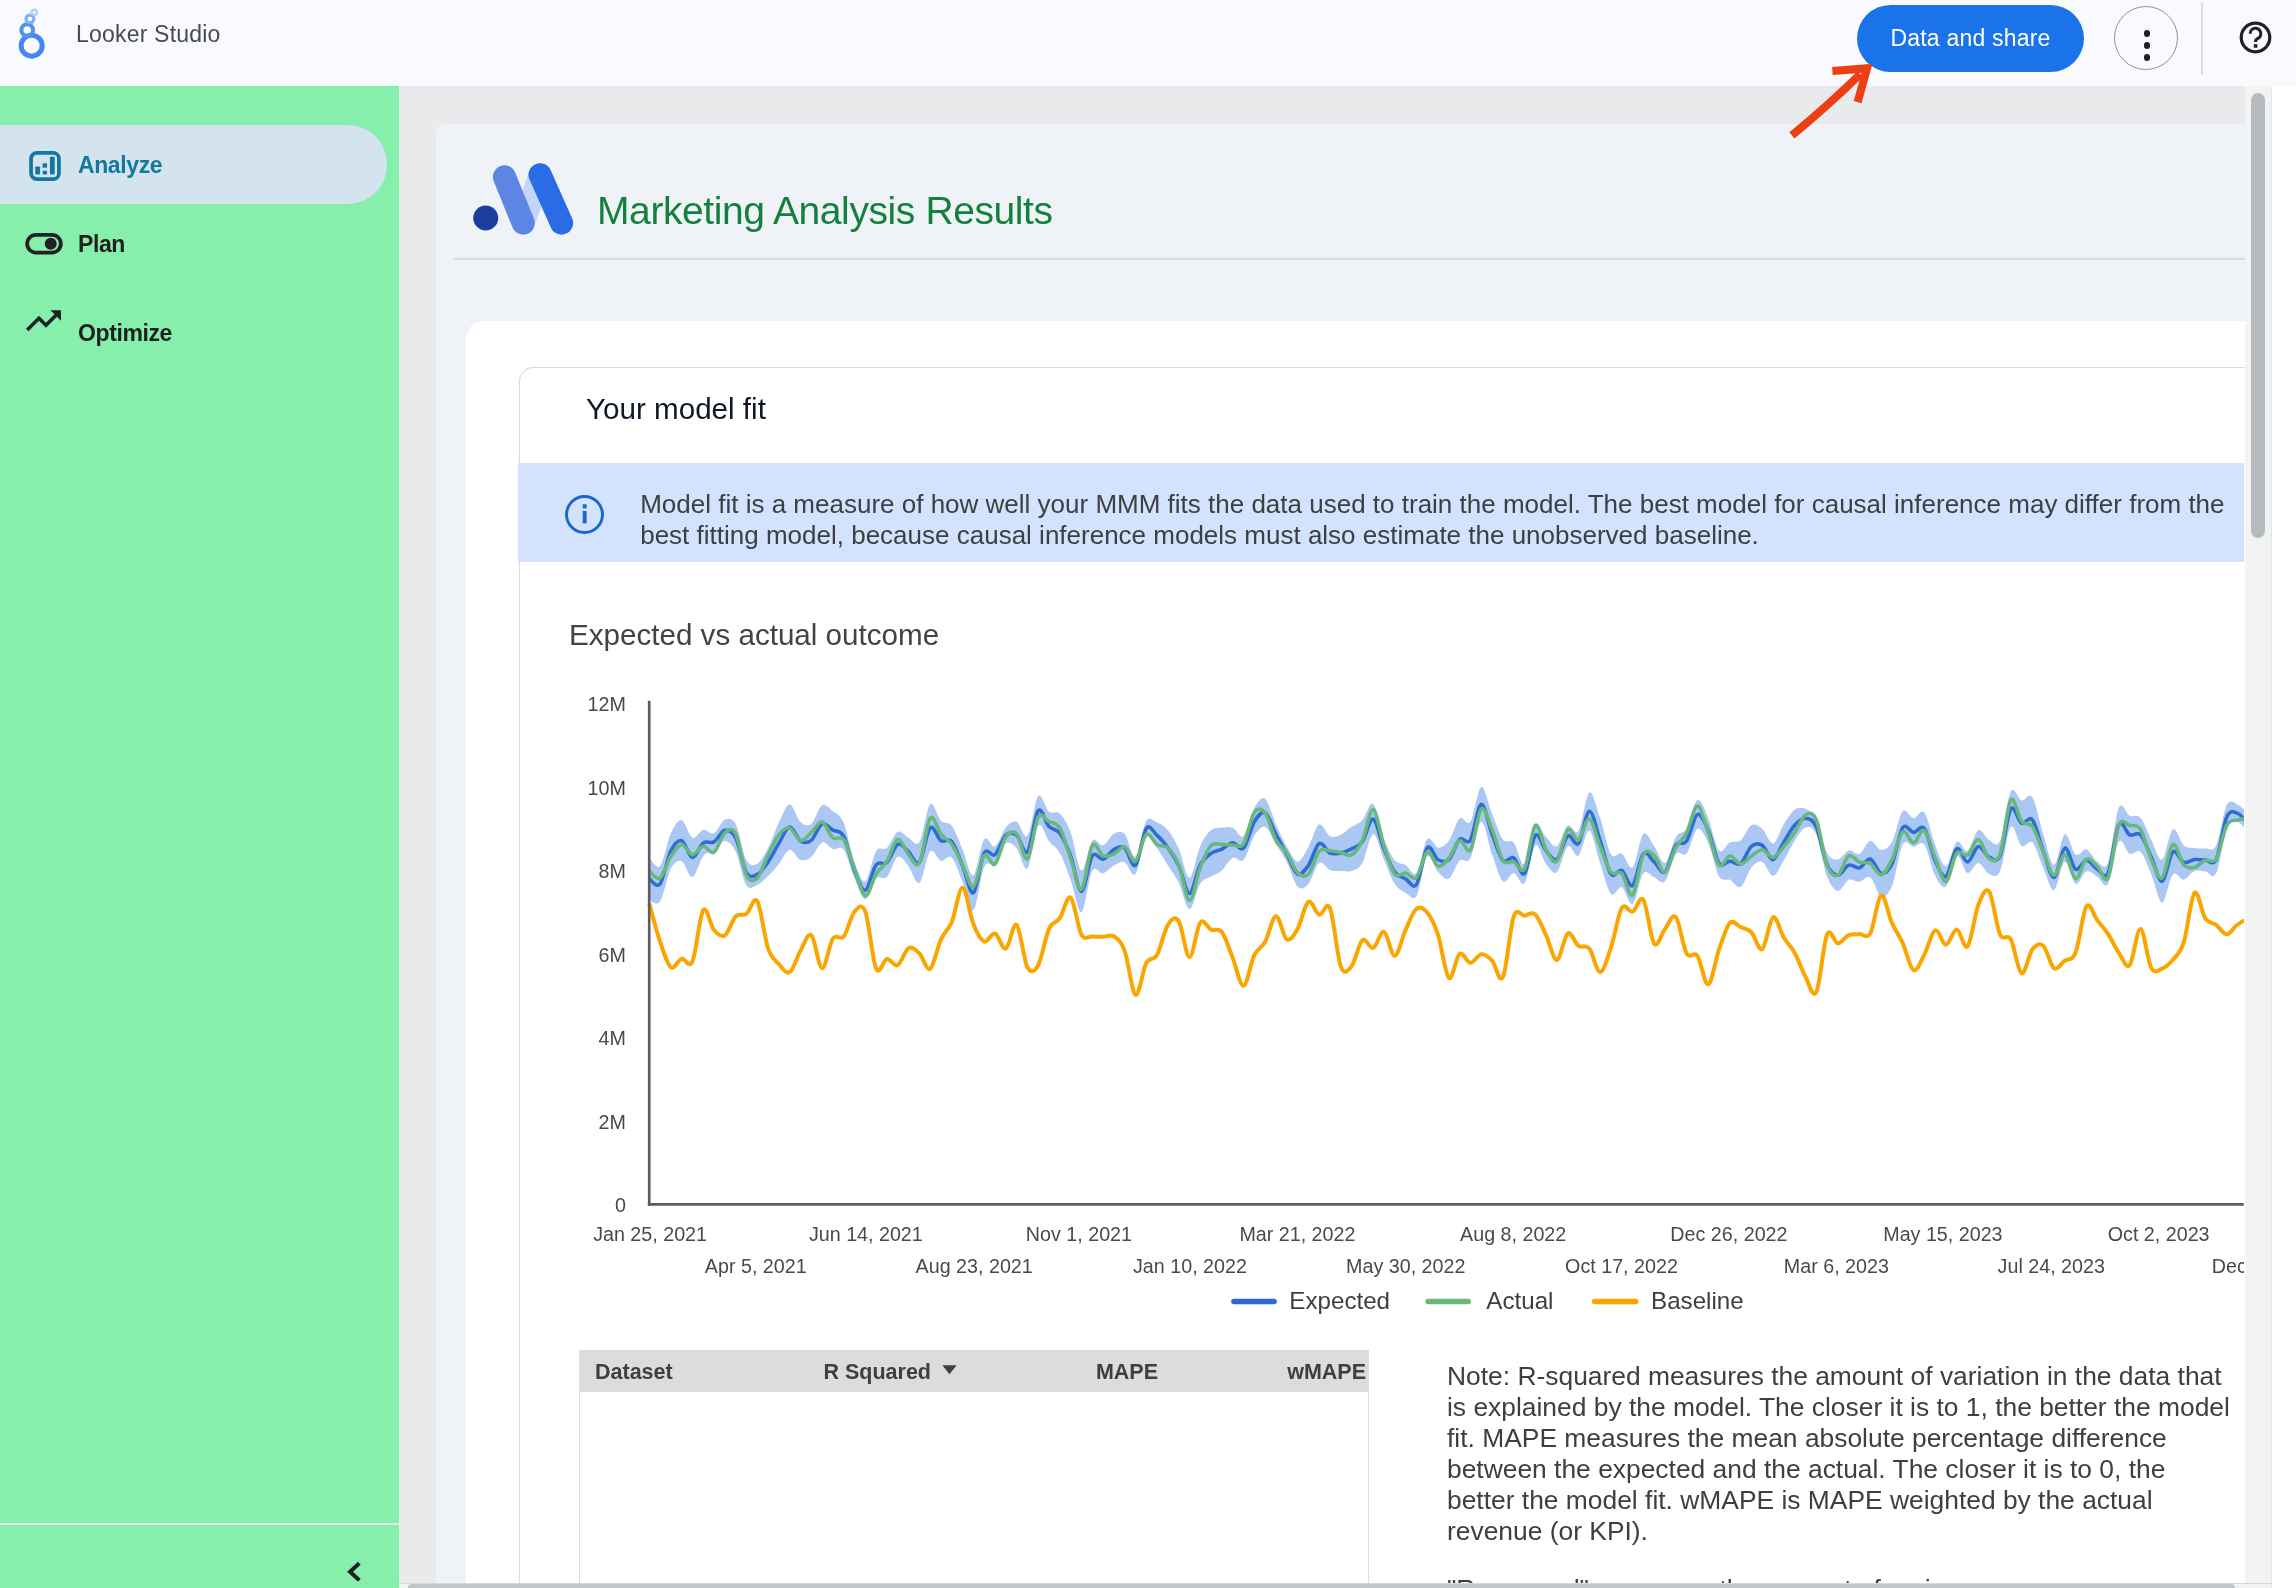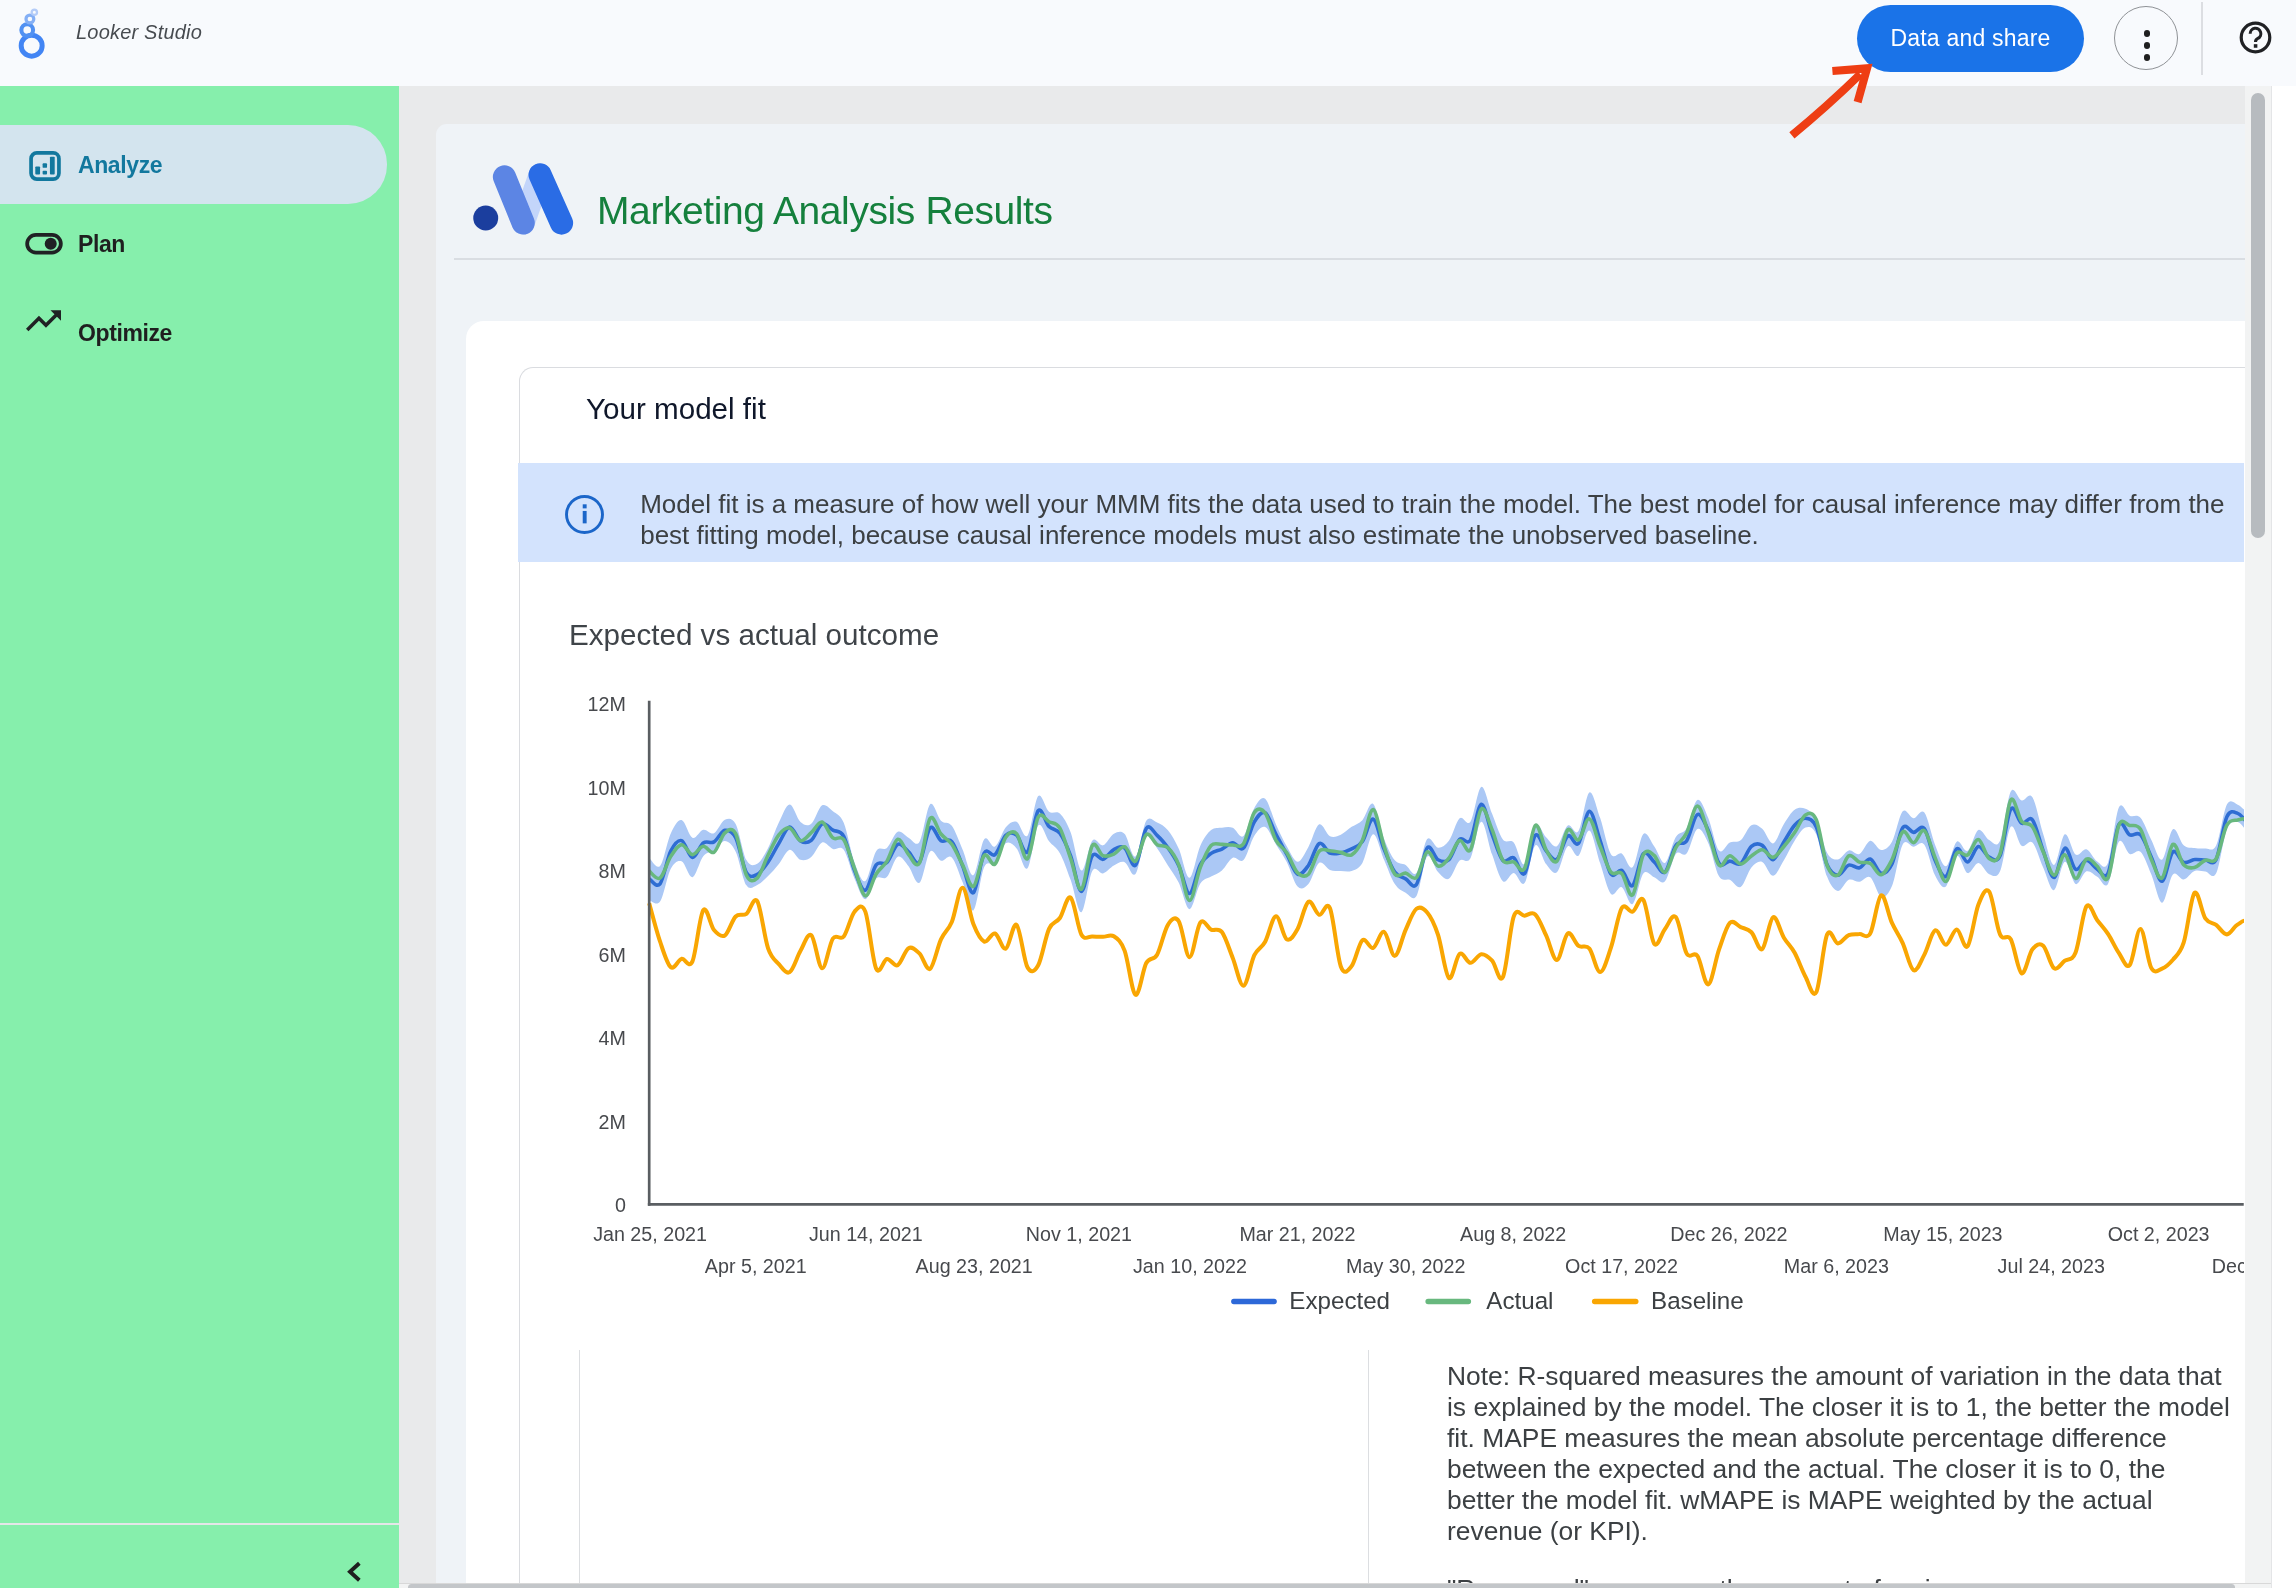--- a/index.html
+++ b/index.html
@@ -2,21 +2,21 @@
 <html style="font-size:14.3px"><head>
 <meta charset="utf-8">
 <style>
   * { margin:0; padding:0; box-sizing:border-box; }
   html,body { width:2296px; height:1589px; overflow:hidden; }
   body { font-family:"Liberation Sans", sans-serif; background:#fff; position:relative; }
   .abs { position:absolute; }
 
   
   #header { position:absolute; left:0; top:0; width:2296px; height:86px; background:#f8fafd; }
-  #lstext { position:absolute; left:76px; top:20.6px; font-size:20px; color:#474b50; letter-spacing:0.2px;font-style:italic; }
+  #lstext { position:absolute; left:76px; top:20.6px; font-size:23px; color:#474b50; letter-spacing:0.2px; }
   #editbtn { position:absolute; left:1857px; top:5.4px; width:227px; height:67px; border-radius:34px; background:#1a73e8; color:#fff; font-size:23px; text-align:center; line-height:67px; letter-spacing:0.2px; }
   #dots { position:absolute; left:2114px; top:6.3px; width:64px; height:64px; border-radius:50%; border:1.8px solid #8f9296; }
   #dots span { position:absolute; left:29px; width:6.3px; height:6.3px; border-radius:50%; background:#1f1f1f; }
   #hdrdivider { position:absolute; left:2201px; top:1.8px; width:1.8px; height:73px; background:#dcdee2; }
 
   
   #sidebar { position:absolute; left:0; top:86px; width:399px; height:1503px; background:#86efac; }
   .navpill { position:absolute; left:0; top:39px; width:387px; height:79px; background:#d3e4ee; border-radius:0 39px 39px 0; }
   .navtext { position:absolute; left:78px; font-size:23px; letter-spacing:-0.4px; }
   #sbdiv { position:absolute; left:0; top:1437px; width:399px; height:1.8px; background:#e4e6e8; }
@@ -116,20 +116,29 @@
             <rect x="1593" y="1451" width="51" height="6" rx="3" fill="#68b87e"></rect>
             <rect x="1779" y="1451" width="52" height="6" rx="3" fill="#f9a602"></rect>
             <g font-size="27" fill="#3c4043">
               <text x="1441" y="1463">Expected</text>
               <text x="1661" y="1463">Actual</text>
               <text x="1845" y="1463">Baseline</text>
             </g>
           </svg>
         </div>
       <div id="tablewrap">
+        <div id="thead">
+          <span class="tc" style="left:15px; top:9.9px;">Dataset</span>
+          <span class="tc" style="left:172px; top:9.9px; width:179px; text-align:right;">R Squared</span>
+          <svg class="tc" style="left:361px; top:14.3px;" width="17" height="11.6" viewBox="0 0 19 13">
+              <path d="M1.5 1.5 L17.5 1.5 L9.5 11.5 Z" fill="#3c4043"></path>
+            </svg>
+          <span class="tc" style="left:399px; top:9.9px; width:179px; text-align:right;">MAPE</span>
+          <span class="tc" style="left:607px; top:9.9px; width:179px; text-align:right;">wMAPE</span>
+        </div>
       </div>
       <div id="note">Note: R-squared measures the amount of variation in the data that<br>is explained by the model. The closer it is to 1, the better the model<br>fit. MAPE measures the mean absolute percentage difference<br>between the expected and the actual. The closer it is to 0, the<br>better the model fit. wMAPE is MAPE weighted by the actual<br>revenue (or KPI).</div>
       <div id="note2">"R-squared" measures the amount of varia</div>
     </div>
   </div>
   <div id="vtrack"></div>
   <div id="vthumb"></div>
   <div id="rightstrip"></div>
   <div id="hscroll"></div>
   <div id="hthumb"></div>

